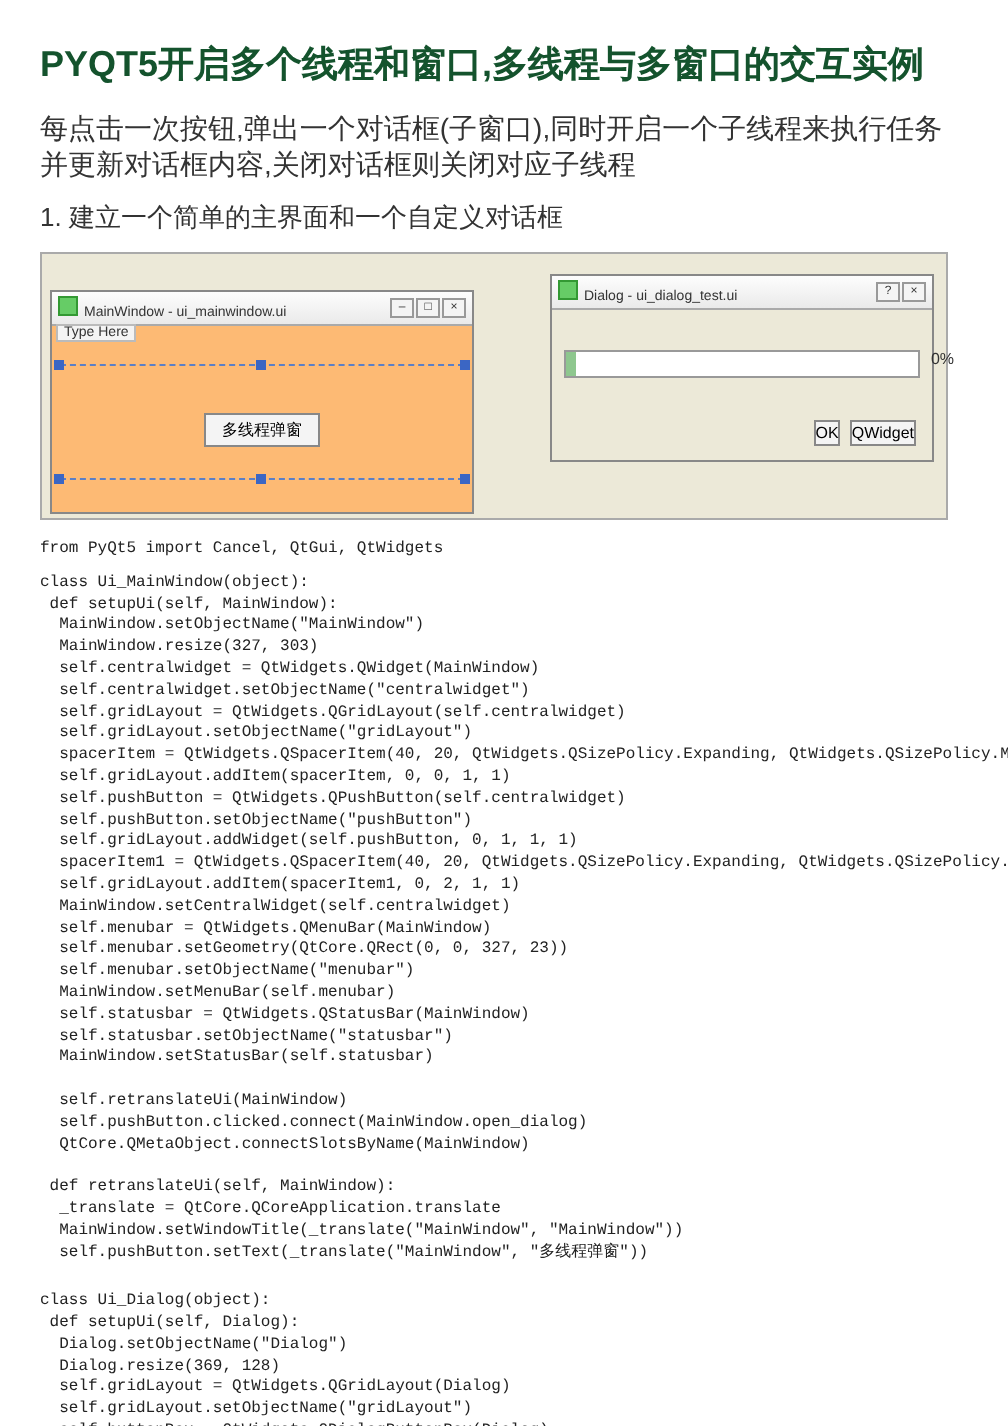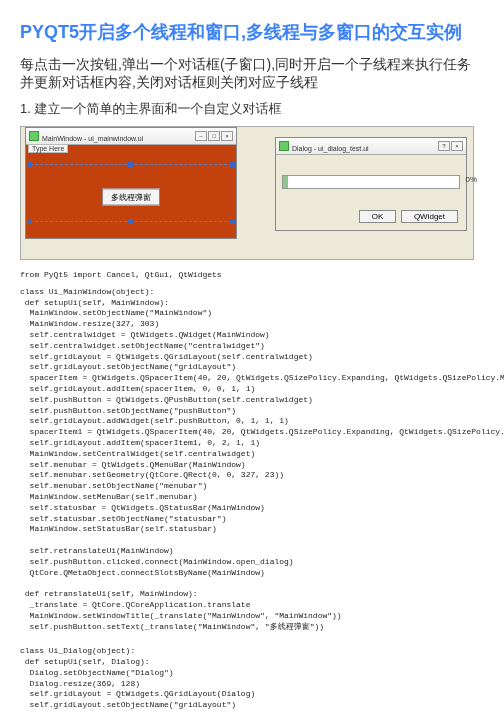--- a/index.html
+++ b/index.html
@@ -8,21 +8,21 @@
     font-family: Arial, "Microsoft YaHei", sans-serif;
     background: #fff;
     width: 504px;
     box-sizing: border-box;
     font-size: 9px;
     color: #333;
   }
   h1 {
     font-size: 18px;
     font-weight: bold;
-    color: #3b82f6;
+    color: #14532d;
     margin: 0 0 12px 0;
     text-align: left;
   }
   .desc {
     font-size: 14px;
     margin: 8px 0;
     color: #333;
   }
   .subhead {
     font-size: 13px;
@@ -34,24 +34,24 @@
     border: 1px solid #aaa;
     padding: 6px;
     margin: 8px 0 10px 0;
     position: relative;
     height: 120px;
     width: 440px;
   }
   .mainwin {
     position: absolute;
     left: 4px;
-    top: 0;
+    top: 18px;
     width: 210px;
     height: 110px;
-    background: #c2410c;
+    background: #fdba74;
     border: 1px solid #888;
   }
   .titlebar {
     height: 14px;
     background: linear-gradient(#fdfdfd,#eaeaea);
     border-bottom: 1px solid #aaa;
     font-size: 7px;
     padding: 1px 3px;
     display: flex;
     align-items: center;
@@ -146,21 +146,21 @@
     top: -1px;
     font-size: 8px;
   }
   .dlg-btns {
     position: absolute;
     right: 8px;
     bottom: 8px;
   }
   .dlg-btns button {
     font-size: 8px;
-    padding: 1px 12px;
+    padding: 1px 0;
     border: 1px solid #888;
     background: #f4f4f4;
     margin-left: 2px;
   }
   .code {
     font-family: "Consolas","Courier New",monospace;
     font-size: 8px;
     white-space: pre;
     color: #222;
     line-height: 1.35;

